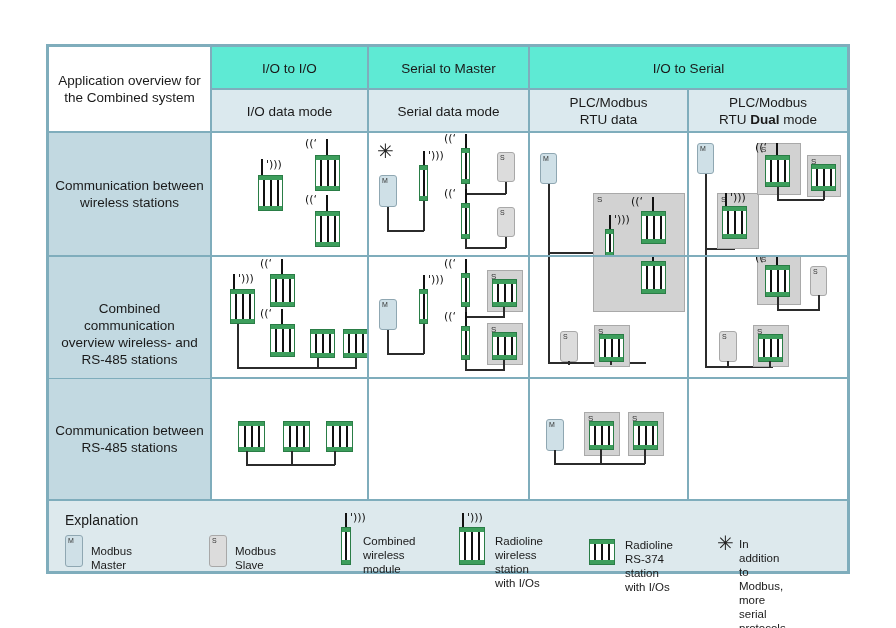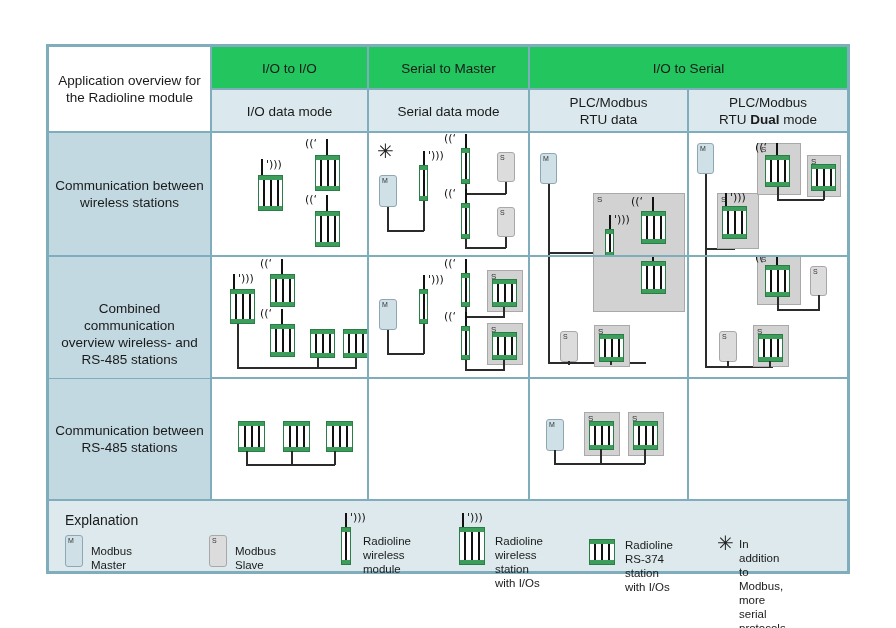--- a/index.html
+++ b/index.html
@@ -4,21 +4,21 @@
 <style>
   html,body{margin:0;padding:0;background:#ffffff;}
   body{width:896px;height:628px;font-family:"Liberation Sans",sans-serif;color:#1a1a1a;}
 
   
   #frame{position:absolute;left:46px;top:44px;width:804px;height:530px;
          border:2px solid #7fadbc;box-sizing:border-box;background:#ffffff;}
 
   
   .cell{position:absolute;box-sizing:border-box;border:1px solid #7fadbc;}
-  .hdr1{background:#22c55e;}
+  .hdr1{background:#5eead4;}
   .hdr2{background:#dbe9ee;}
   .rowlbl{background:#c2d9e1;}
   .content{background:#ffffff;overflow:hidden;}
   .legend{background:#dde9ed;}
 
   .ctext{position:absolute;left:0;right:0;top:50%;transform:translateY(-50%);
          text-align:center;font-size:13.5px;line-height:17px;padding:0 6px;}
   .ctext b{font-weight:bold;}
 
   
@@ -63,21 +63,21 @@
   .wh{height:1.6px;} .wv{width:1.6px;}
 </style>
 </head>
 <body>
 
 <div id="frame">
 
   <div class="cell content" style="left:0;top:0;width:163px;height:86px;">
     <div class="ctext">
       <span>Application overview for</span><br>
-      <span>the Radioline module</span>
+      <span>the Combined system</span>
     </div>
   </div>
 
   <div class="cell hdr1" style="left:163px;top:0;width:157px;height:43px;">
     <div class="ctext">I/O to I/O</div>
   </div>
   <div class="cell hdr1" style="left:320px;top:0;width:161px;height:43px;">
     <div class="ctext">Serial to Master</div>
   </div>
   <div class="cell hdr2" style="left:163px;top:43px;width:157px;height:43px;">
@@ -603,21 +603,21 @@
     <div class="lg-item" style="left:292px;top:26px;">
       <div class="dev" style="left:0;top:0;">
         <div class="mast" style="left:4px;top:-14px;height:16px;"></div>
         <div class="arcs" style="left:9px;top:-15px;">')))</div>
         <div class="wmod" style="left:0;top:0;width:10px;height:38px;">
           <div class="cap t"></div>
           <div class="cap b"></div>
           <div class="bar"></div>
         </div>
       </div>
-      <div class="lg-text" style="left:22px;top:7px;">Radioline
+      <div class="lg-text" style="left:22px;top:7px;">Combined
 wireless module</div>
     </div>
 
     <div class="lg-item" style="left:410px;top:26px;">
       <div class="dev" style="left:0;top:0;">
         <div class="mast" style="left:3px;top:-14px;height:16px;"></div>
         <div class="arcs" style="left:8px;top:-15px;">')))</div>
         <div class="stn" style="left:0;top:0;width:26px;height:38px;">
           <div class="cap t"></div>
           <div class="cap b"></div>

